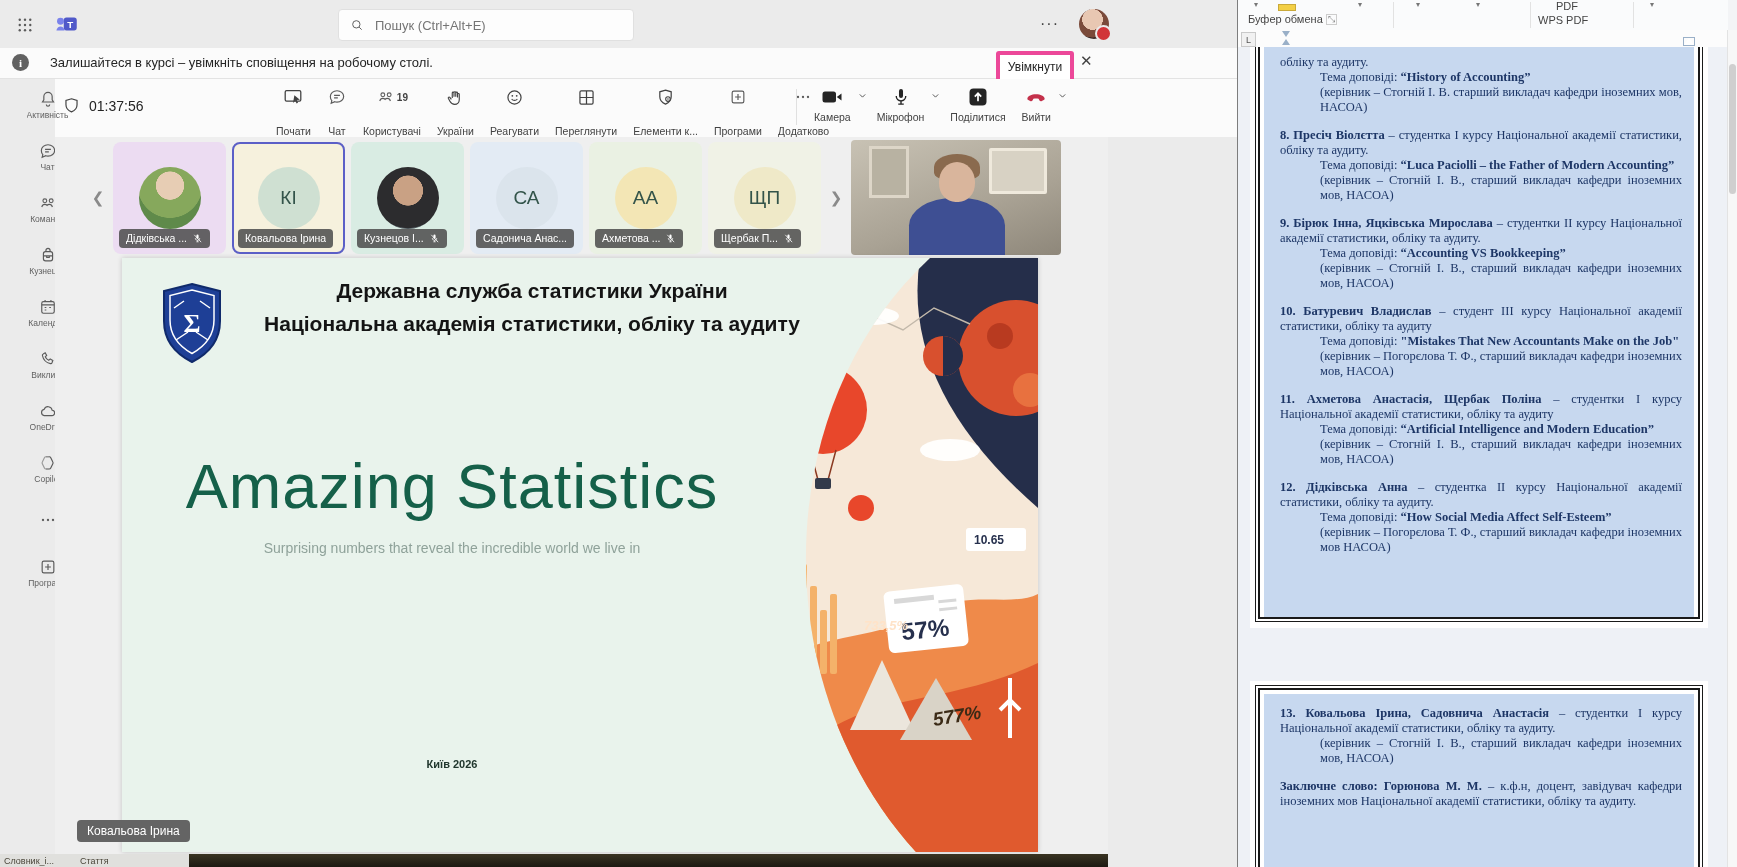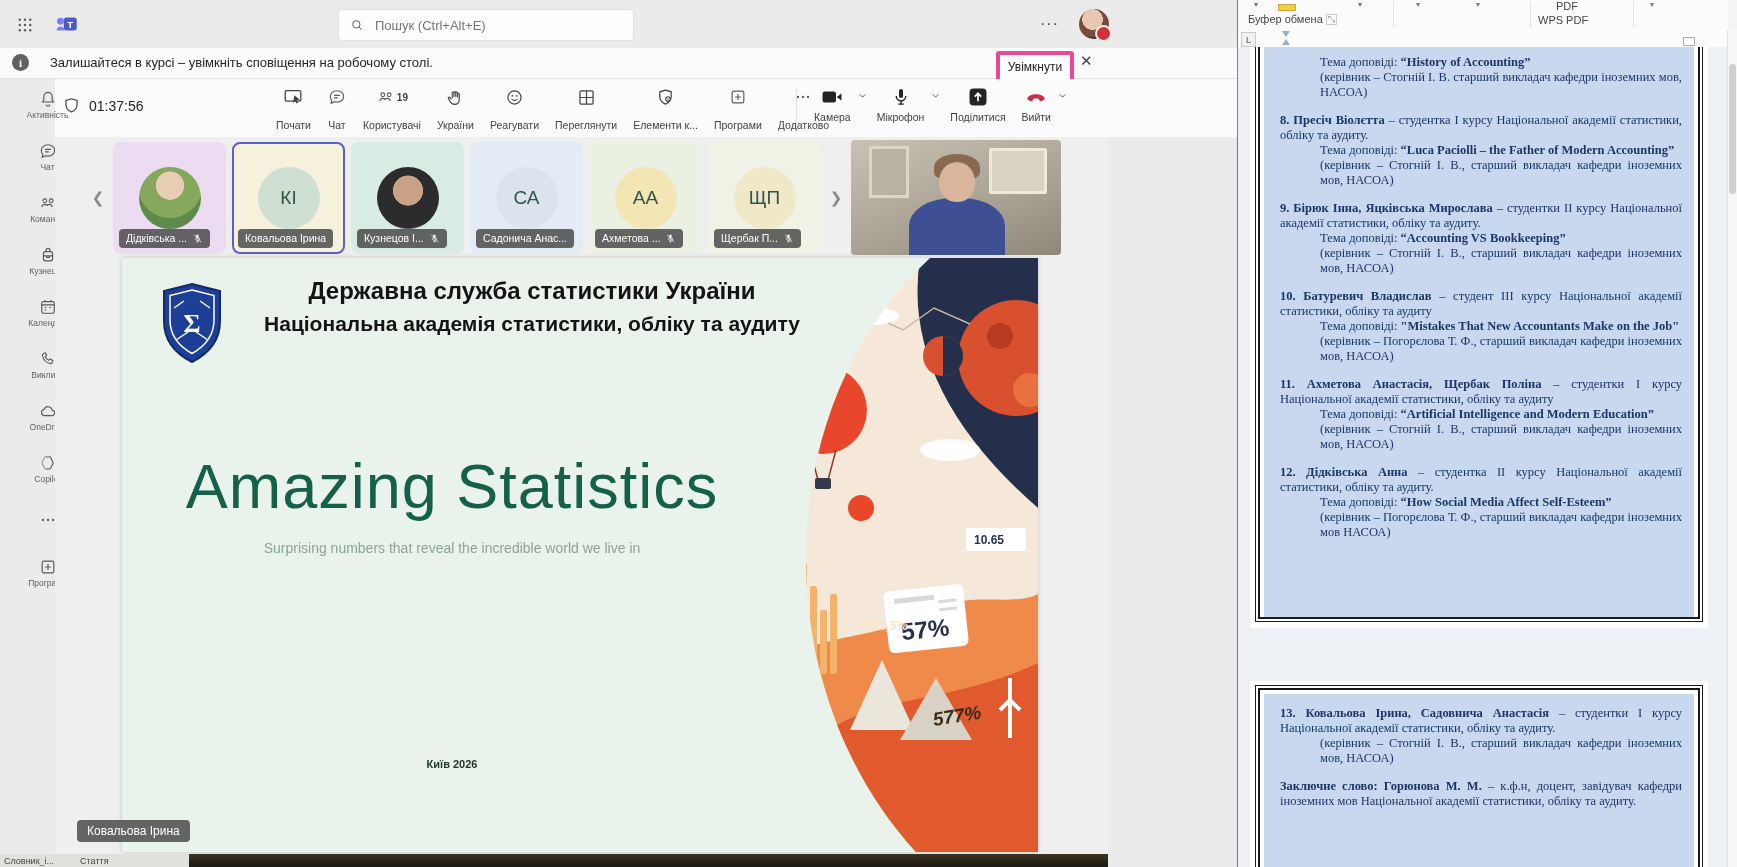--- a/index.html
+++ b/index.html
@@ -23,21 +23,21 @@
   .bbtn{position:absolute;left:996px;top:3px;width:70px;height:24px;background:#fff;border:4px solid #ec4899;border-radius:3px;font-size:12px;color:#242424;display:flex;align-items:center;justify-content:center;cursor:pointer;}
   .bclose{position:absolute;left:1080px;top:4px;font-size:15px;color:#424242;cursor:pointer;}
   
   .mtoolbar{position:absolute;left:0;top:79px;width:1237px;height:58px;background:#fbfbfb;}
   .timer{position:absolute;left:62px;top:17px;display:flex;align-items:center;gap:8px;font-size:14px;color:#242424;}
   .tb-center{position:absolute;left:268px;top:4px;display:flex;}
   .tb-btn{display:flex;flex-direction:column;align-items:center;padding:2px 8px;cursor:pointer;border-radius:4px;}
   .tbicon-wrap{position:relative;height:24px;display:flex;align-items:center;}
   .tbbadge{font-size:10px;font-weight:bold;color:#424242;margin-left:1px;}
   .tbbadge:empty{display:none;}
-  .tblabel{font-size:10.5px;color:#424242;margin-top:10px;white-space:nowrap;max-width:66px;overflow:hidden;text-overflow:ellipsis;}
+  .tblabel{font-size:10.5px;color:#424242;margin-top:16px;white-space:nowrap;max-width:66px;overflow:hidden;text-overflow:ellipsis;}
   .tb-sep{position:absolute;left:796px;top:10px;width:1px;height:36px;background:#e0e0e0;}
   .tb-devices{position:absolute;left:810px;top:4px;display:flex;gap:6px;}
   .dev-btn{position:relative;display:flex;flex-direction:column;align-items:center;padding:2px 16px 2px 4px;cursor:pointer;}
   .dev-btn .chev{position:absolute;right:-2px;top:6px;}
   .devlabel{font-size:10.5px;color:#424242;margin-top:2px;white-space:nowrap;}
   .dev-btn.no-chev{padding-right:6px;}
   
   .stage{position:absolute;left:55px;top:137px;width:1053px;height:717px;background:#efefef;}
   .strip{position:absolute;left:34px;top:3px;display:flex;align-items:center;gap:6px;}
   .strip-chev{width:18px;height:30px;display:flex;align-items:center;justify-content:center;color:#8a8a8a;font-size:15px;cursor:pointer;}
@@ -53,21 +53,21 @@
   .tile.muted .mic{display:block;}
   .live-video{position:relative;width:210px;height:115px;border-radius:4px;overflow:hidden;flex:none;background:linear-gradient(160deg,#c8c2b4,#a9a294 60%,#8e877a);cursor:pointer;}
   .lv-frame{position:absolute;right:14px;top:8px;width:52px;height:40px;background:#d8d2c4;border:3px solid #efe9dc;border-radius:2px;}
   .lv-frame2{position:absolute;left:18px;top:6px;width:34px;height:46px;background:#b8b2a2;border:3px solid #ddd6c8;}
   .lv-head{position:absolute;left:88px;top:22px;width:36px;height:40px;border-radius:50% 50% 46% 46%;background:#d9b59c;}
   .lv-hair{position:absolute;left:83px;top:14px;width:46px;height:26px;border-radius:50% 50% 30% 30%;background:#8a6a4e;}
   .lv-body{position:absolute;left:58px;top:58px;width:96px;height:60px;border-radius:46% 46% 0 0;background:#3e4f93;}
   
   .slide{position:absolute;left:67px;top:121px;width:916px;height:594px;background:#e9f3ec;box-shadow:0 0 5px rgba(0,0,0,.18);overflow:hidden;}
   .slide-head{position:absolute;left:95px;top:16px;width:630px;text-align:center;}
-  .sh1{font-size:24px;font-weight:bold;color:#141414;line-height:33px;}
+  .sh1{font-size:21px;font-weight:bold;color:#141414;line-height:33px;}
   .sh2{font-size:21px;font-weight:bold;color:#141414;line-height:33px;}
   .slide-logo{position:absolute;left:38px;top:24px;width:64px;height:82px;}
   .slide-title{position:absolute;left:10px;top:192px;width:640px;text-align:center;font-size:63px;color:#156049;letter-spacing:1px;}
   .slide-sub{position:absolute;left:10px;top:282px;width:640px;text-align:center;font-size:14px;color:#8fa29a;}
   .slide-credits{position:absolute;left:10px;top:448px;width:640px;text-align:center;font-size:12.5px;font-weight:bold;color:#21372e;line-height:17px;}
   .slide-kyiv{position:absolute;left:10px;top:500px;width:640px;text-align:center;font-size:11px;font-weight:bold;color:#21372e;}
   .illus{position:absolute;right:0;top:0;width:420px;height:594px;}
   .presenter-pill{position:absolute;left:22px;bottom:12px;height:22px;background:#646464;border-radius:4px;color:#fff;font-size:12px;display:flex;align-items:center;padding:0 10px;}
   
   .taskstrip{position:absolute;left:0;bottom:0;width:1108px;height:13px;display:flex;}
@@ -695,20 +695,21 @@
         <span class="rnum"></span>
         <span class="rnum"></span>
       </div>
   </div>
 
   <div class="canvas">
     <div class="page page1">
       <div class="frame">
         <div class="sel">
           <div class="lead">
+            <p class="dline">обліку та аудиту.</p>
             <p class="dline ind"><span>Тема доповіді: </span><b>“History of Accounting”</b></p>
             <p class="dline ind">(керівник – Стогній І. В. старший викладач кафедри іноземних мов, НАСОА)</p>
           </div>
           <div>
               <div class="ditem">
     <p class="dline"><b>8. Пресіч Віолєтта</b> <span>– студентка І курсу Національної академії статистики, обліку та аудиту.</span></p>
     <p class="dline ind"><span>Тема доповіді: </span><b>“Luca Paciolli – the Father of Modern Accounting”</b></p>
     <p class="dline ind">(керівник – Стогній І. В., старший викладач кафедри іноземних мов, НАСОА)</p>
   </div>
               <div class="ditem">

